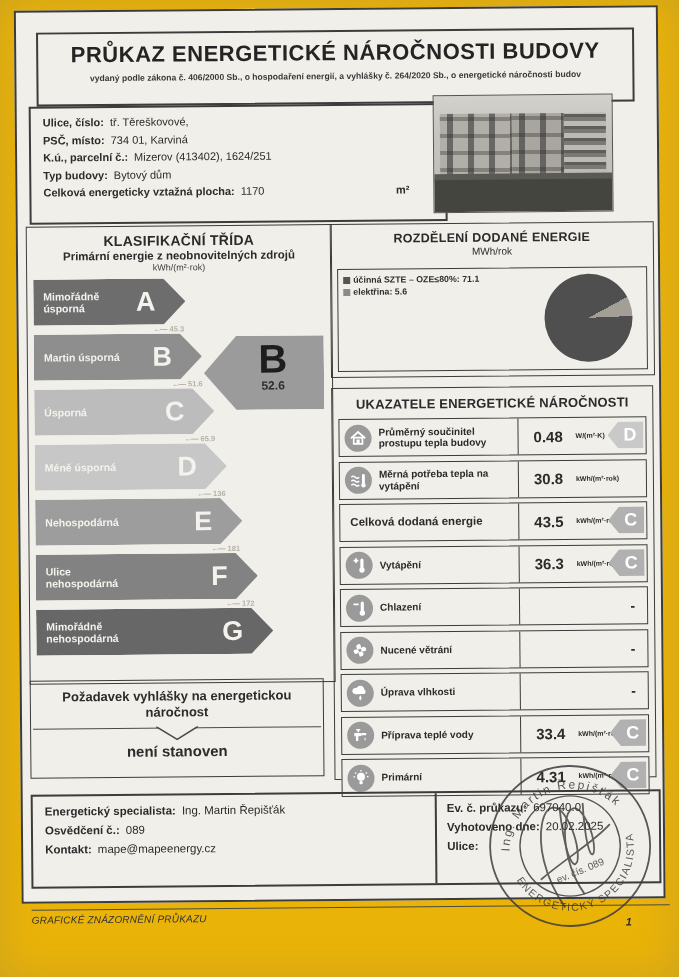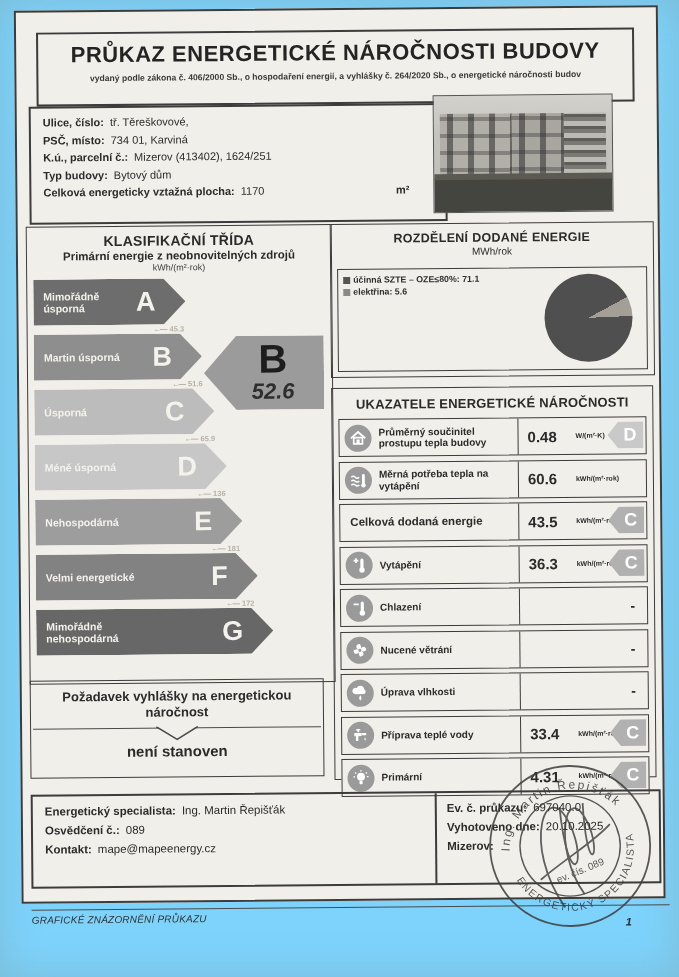--- a/index.html
+++ b/index.html
@@ -2,21 +2,21 @@
 <html><head>
 <meta charset="utf-8">
 <style>
   html,body{margin:0;padding:0;}
   body{
     width:679px;height:977px;background:#dedbd4;
     font-family:"Liberation Sans", sans-serif;color:#2b2b2b;
     position:relative;overflow:hidden;
   }
   .sheet{
-    position:absolute;inset:0;background:#7dd3fc;
+    position:absolute;inset:0;background:#eab308;
     box-shadow:inset 0 0 40px rgba(120,115,100,.25);
   }
   .tilt{position:absolute;inset:0;transform:rotate(-0.5deg);transform-origin:50% 50%;}
   .frame{
     position:absolute;left:18px;top:8px;width:640px;height:889px;
     border:2px solid #3c3c3c;background:#f1efe9;
   }
   
   .title-box{
     position:absolute;left:20px;top:20px;width:594px;height:62px;
@@ -82,21 +82,21 @@
   }
   .b-a{margin-left:120px;} .b-b{margin-left:138px;} .b-c{margin-left:150px;}
   .b-d{margin-left:162px;} .b-e{margin-left:176px;} .b-f{margin-left:190px;}
   .barrow{letter-spacing:-1px;color:#aaa59a;}
   .result-arrow{
     position:absolute;right:2px;top:58px;width:120px;height:74px;background:#9b9b9b;
     clip-path:polygon(0 50%, 27% 0, 100% 0, 100% 100%, 27% 100%);
     text-align:center;color:#1d1d1d;
   }
   .result-letter{font-size:40px;font-weight:bold;line-height:40px;margin-top:3px;margin-left:18px;}
-  .result-value{font-size:22px;font-weight:bold;margin-left:18px;color:#2e2e2e;font-style:italic;}
+  .result-value{font-size:12px;font-weight:bold;margin-left:18px;color:#2e2e2e;}
   
   .req-box{
     position:absolute;left:8px;top:668px;width:292px;height:96px;
     border:1.5px solid #3c3c3c;text-align:center;
   }
   .req-title{font-size:13px;font-weight:bold;padding:8px 14px 6px;line-height:1.25;}
   .req-div{position:relative;border-top:1.5px solid #4a4a4a;margin:0 2px;}
   .req-chev{position:absolute;left:50%;top:-1.5px;transform:translateX(-50%);}
   .req-value{font-size:15px;font-weight:bold;margin-top:14px;}
   
@@ -127,21 +127,21 @@
     border:1.5px solid #3c3c3c;height:36px;display:flex;align-items:center;
     margin-bottom:4.5px;position:relative;background:#f1efe9;
   }
   .ind-icon{
     width:27px;height:27px;border-radius:50%;background:#9a9a9a;flex:0 0 27px;
     margin:0 7px 0 5px;display:flex;align-items:center;justify-content:center;
   }
   .ind-label{font-size:10px;font-weight:bold;line-height:1.15;width:130px;}
   .ind-label.big{font-size:11.5px;width:160px;padding-left:10px;}
   .ind-sep{position:absolute;left:178px;top:0;bottom:0;border-left:1.5px solid #3c3c3c;}
-  .ind-value{font-size:15px;font-weight:bold;margin-left:auto;padding-left:8px;position:absolute;left:180px;}
+  .ind-value{font-size:15px;font-weight:bold;margin-left:auto;padding-left:8px;position:absolute;left:186px;}
   .ind-unit{font-size:7px;font-weight:bold;position:absolute;left:236px;top:14px;}
   .ind-badge{
     position:absolute;right:2px;top:4px;width:36px;height:27px;color:#fff;
     clip-path:polygon(0 50%, 30% 0, 100% 0, 100% 100%, 30% 100%);
     font-size:18px;font-weight:bold;text-align:right;line-height:27px;padding-right:7px;box-sizing:border-box;
   }
   .badge-c{background:#b1b1b1;} .badge-d{background:#c9c9c9;}
   .ind-dash{position:absolute;right:12px;font-size:14px;font-weight:bold;}
   
   .spec-box{
@@ -246,21 +246,21 @@
             </div>
       <div class="class-bar w-e">
         <span class="class-label">Nehospodárná</span>
         <span class="class-letter">E</span>
       </div>
       <div class="boundary b-e">
               <span class="barrow">←—</span>
               <span>181</span>
             </div>
       <div class="class-bar w-f">
-        <span class="class-label">Velmi energetické</span>
+        <span class="class-label">Ulice nehospodárná</span>
         <span class="class-letter">F</span>
       </div>
       <div class="boundary b-f">
               <span class="barrow">←—</span>
               <span>172</span>
             </div>
       <div class="class-bar w-g">
         <span class="class-label">Mimořádně nehospodárná</span>
         <span class="class-letter">G</span>
       </div>
@@ -320,21 +320,21 @@
     <div class="ind-row">
       <span class="ind-icon">
         <svg width="19" height="19" viewBox="0 0 24 24">
                 <path d="M3 8 q2.5 -2.5 5 0 t5 0 M3 13 q2.5 -2.5 5 0 t5 0 M3 18 q2.5 -2.5 5 0 t5 0" fill="none" stroke="#fff" stroke-width="1.8"></path>
                 <rect x="16.5" y="4" width="3.6" height="13" rx="1.8" fill="#fff"></rect>
                 <circle cx="18.3" cy="18.3" r="2.8" fill="#fff"></circle>
               </svg>
       </span>
       <span class="ind-label">Měrná potřeba tepla na vytápění</span>
       <span class="ind-sep"></span>
-      <span class="ind-value">60.6</span>
+      <span class="ind-value">30.8</span>
       <span class="ind-unit">kWh/(m²·rok)</span>
     </div>
 
     <div class="ind-row">
       <span class="ind-label big">Celková dodaná energie</span>
       <span class="ind-sep"></span>
       <span class="ind-value">43.5</span>
       <span class="ind-unit">kWh/(m²·rok)</span>
       <span class="ind-badge badge-c">C</span>
     </div>
@@ -443,24 +443,24 @@
         <span>mape@mapeenergy.cz</span>
       </div>
     </div>
     <div class="spec-right">
       <div class="spec-row">
         <span class="spec-label">Ev. č. průkazu:</span>
         <span>697040.0</span>
       </div>
       <div class="spec-row">
         <span class="spec-label">Vyhotoveno dne:</span>
-        <span>20.10.2025</span>
-      </div>
-      <div class="spec-row">
-        <span class="spec-label">Mizerov:</span>
+        <span>20.02.2025</span>
+      </div>
+      <div class="spec-row">
+        <span class="spec-label">Ulice:</span>
       </div>
     </div>
   </div>
 
   <div class="footer-line"></div>
   <div class="footer-left">GRAFICKÉ ZNÁZORNĚNÍ PRŮKAZU</div>
   <div class="footer-page">1</div>
 
 </div>
 

